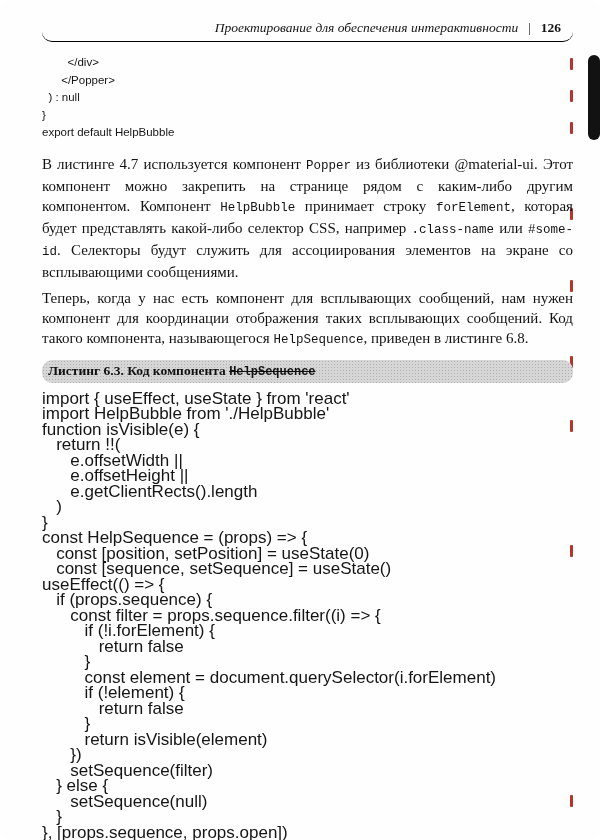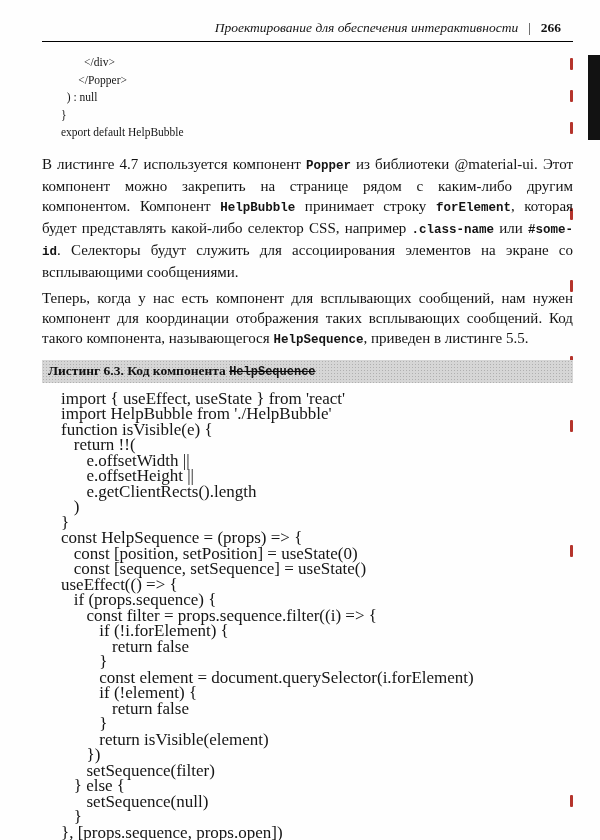--- a/index.html
+++ b/index.html
@@ -1,16 +1,16 @@
 <!DOCTYPE html>
 <html lang="ru"><head>
 <meta charset="utf-8">
 <title>Book page 141</title>
 <style>
-  * { margin:0; padding:0; box-sizing:border-box; }
+  * { margin:0; padding:0; box-sizing:border-box;border-radius:10px; }
   html, body { background:#ffffff; }
   .page {
     position:relative;
     width:600px; height:840px;
     background:#fefefe;
     overflow:hidden;
     color:#141414;
   }
   .content {
     position:absolute;
@@ -27,42 +27,40 @@
     font-size:13.5px;
     padding:0 12px 5px 0;
     border-bottom:1.5px solid #000;
   }
   .rh-title { font-style:italic; }
   .rh-sep   { font-size:13px; color:#222; }
   .rh-page  { font-weight:700; }
 
   
   .code {
-    font-family:Liberation Serif, serif;
+    font-family:Liberation Sans, sans-serif;
     color:#151515;
     white-space:pre;
-    margin-left:19px;
   }
   .code-top     { font-size:11.5px; line-height:17.5px; margin-top:12px; }
   .code-listing { font-size:17px; line-height:15.5px; margin-top:8px; }
 
   
   .body-text {
     font-family:"Liberation Serif", serif;
     font-size:15px;
     line-height:20px;
     text-align:justify;
     color:#131313;
   }
   .p1 { margin-top:12px; }
   .p2 { margin-top:6px; }
   .inline {
     font-family:"Liberation Mono", "DejaVu Sans Mono", monospace;
     font-size:12.5px;
-    font-weight:bold;
   }
 
   
   .listing-caption {
     margin-top:10px;
     padding:3px 6px 4px 6px;
     font-family:"Liberation Serif", serif;
     font-weight:700;
     font-size:13.5px;
     color:#101010;
@@ -108,32 +106,32 @@
   <div class="mark" style="top:356px"></div>
   <div class="mark" style="top:420px"></div>
   <div class="mark" style="top:545px"></div>
   <div class="mark" style="top:795px"></div>
 
   <div class="content">
 
     <div class="running-head">
       <span class="rh-title">Проектирование для обеспечения интерактивности</span>
       <span class="rh-sep">|</span>
-      <span class="rh-page">266</span>
+      <span class="rh-page">126</span>
     </div>
 
     <pre class="code code-top">        &lt;/div&gt;
       &lt;/Popper&gt;
   ) : null
 }
 export default HelpBubble</pre>
 
     <p class="body-text p1"><span>В листинге 4.7 используется компонент </span><code class="inline">Popper</code><span> из библиотеки @material-ui. Этот компонент можно закрепить на странице рядом с каким-либо другим компонентом. Компонент </span><code class="inline">HelpBubble</code><span> принимает строку </span><code class="inline">forElement</code><span>, которая будет представлять какой-либо селектор CSS, например </span><code class="inline">.class-name</code><span> или </span><code class="inline">#some-id</code><span>. Селекторы будут служить для ассоциирования элементов на экране со всплывающими сообщениями.</span></p>
 
-    <p class="body-text p2"><span>Теперь, когда у нас есть компонент для всплывающих сообщений, нам нужен компонент для координации отображения таких всплывающих сообщений. Код такого компонента, называющегося </span><code class="inline">HelpSequence</code><span>, приведен в листинге 5.5.</span></p>
+    <p class="body-text p2"><span>Теперь, когда у нас есть компонент для всплывающих сообщений, нам нужен компонент для координации отображения таких всплывающих сообщений. Код такого компонента, называющегося </span><code class="inline">HelpSequence</code><span>, приведен в листинге 6.8.</span></p>
 
     <div class="listing-caption"><span>Листинг 6.3. Код компонента </span><code class="caption-code">HelpSequence</code></div>
 
     <pre class="code code-listing">import { useEffect, useState } from 'react'
 import HelpBubble from './HelpBubble'
 function isVisible(e) {
    return !!(
       e.offsetWidth ||
       e.offsetHeight ||
       e.getClientRects().length

